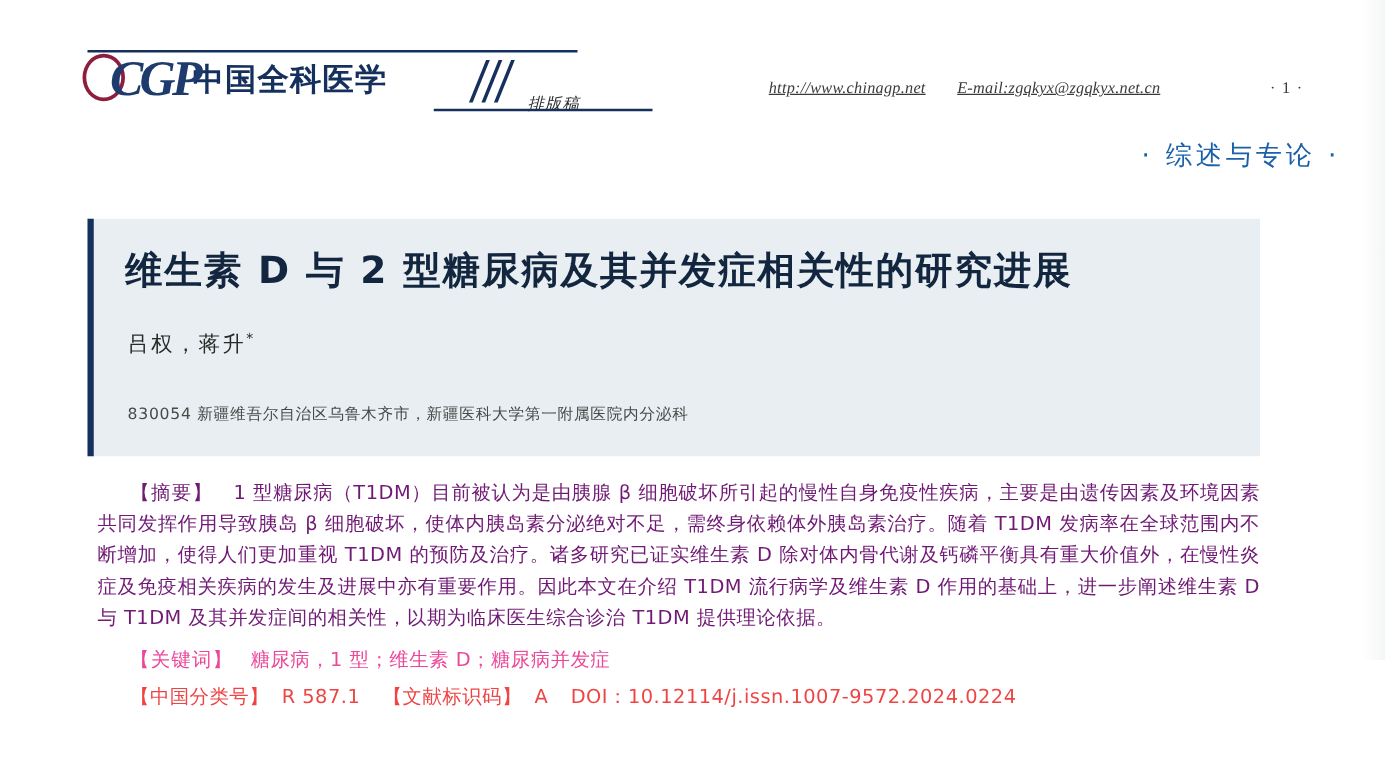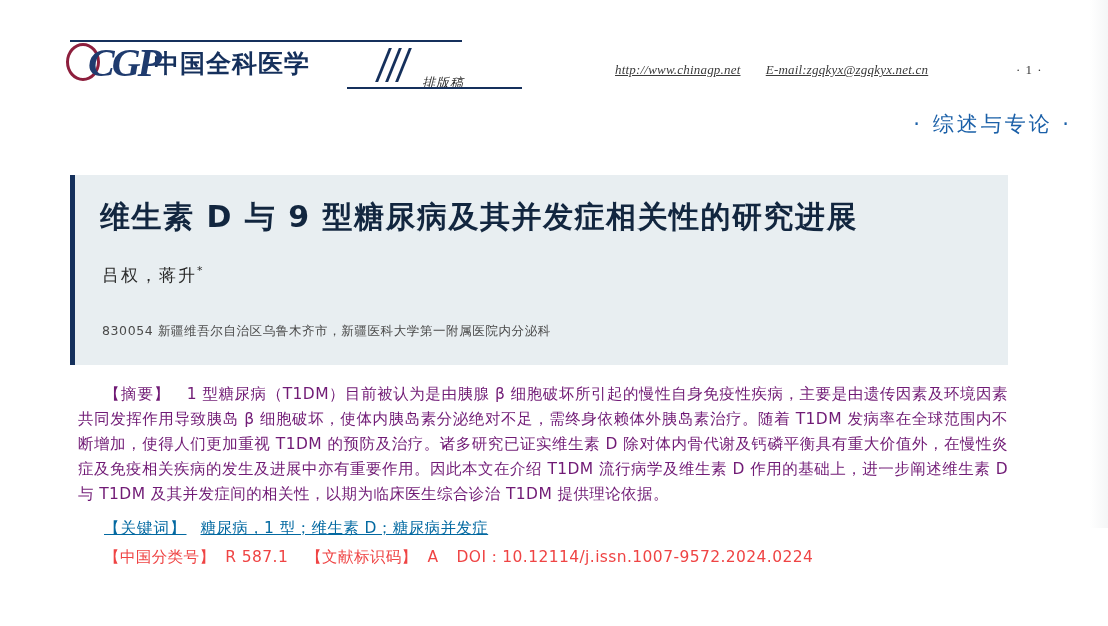--- a/index.html
+++ b/index.html
@@ -251,24 +251,23 @@
     text-align: justify;
     text-indent: 0;
   }
   .abstract .lead-label {
     letter-spacing: 1px;
   }
   .kv-line {
     margin-top: 10px;
     font-family: "DejaVu Sans", sans-serif;
     font-size: 15.5px;
-    color: #0369a1;
+    color: #ec4899;
     letter-spacing: 0.4px;
     padding-left: 26px;
-    text-decoration: underline;
   }
   .kv-line .tag { letter-spacing: 1px; }
   .kv-line .gap { display: inline-block; width: 14px; }
   .clc-line {
     margin-top: 8px;
     font-family: "DejaVu Sans", sans-serif;
     font-size: 15.5px;
     color: #ef4444;
     letter-spacing: 0.4px;
     padding-left: 26px;
@@ -307,21 +306,21 @@
     </div>
 
     <div class="page-num">· 1 ·</div>
   </div>
 
   <div class="section-label">· 综述与专论 ·</div>
 
   <div class="title-block">
     <span class="accent"></span>
 
-    <h1 class="paper-title">维生素 D 与 9 型糖尿病及其并发症相关性的研究进展</h1>
+    <h1 class="paper-title">维生素 D 与 2 型糖尿病及其并发症相关性的研究进展</h1>
 
     <div class="authors">
       <span>吕权，蒋升</span><span class="star">*</span>
     </div>
 
     <div class="affiliation">830054 新疆维吾尔自治区乌鲁木齐市，新疆医科大学第一附属医院内分泌科</div>
 
   </div>
 
   <div class="abstract">

